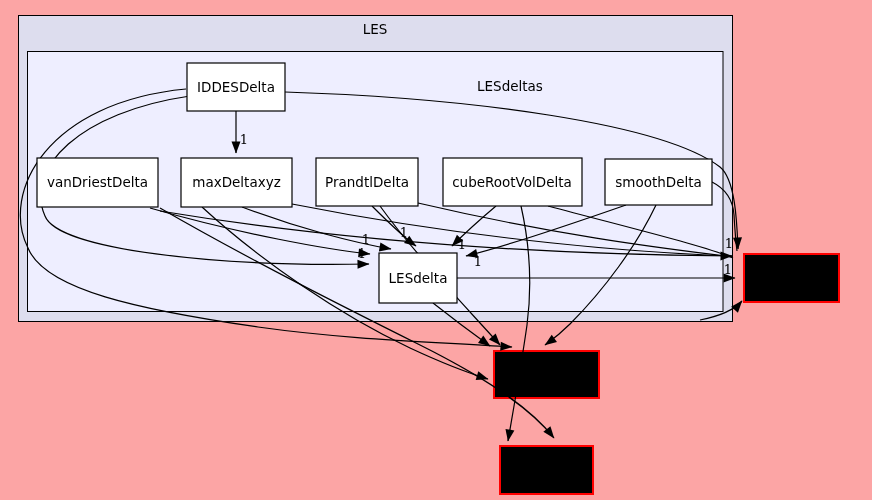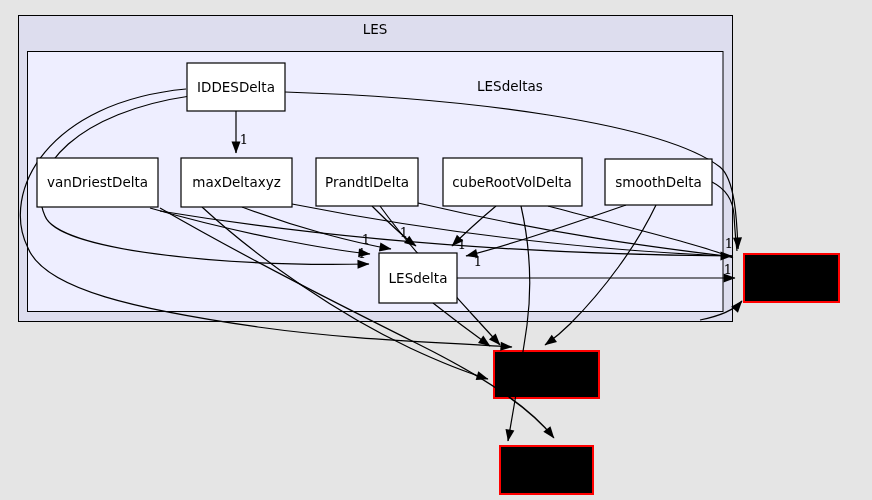--- a/index.html
+++ b/index.html
@@ -4,21 +4,21 @@
 <style>
   html, body {
     margin: 0;
     padding: 0;
     background: #000000;
   }
   .stage {
     position: relative;
     width: 872px;
     height: 500px;
-    background: #e5e5e5;
+    background: #fca5a5;
     font-family: "DejaVu Sans", "Liberation Sans", sans-serif;
   }
   svg { display: block; }
   .cluster-outer { fill: #ddddee; stroke: #000000; stroke-width: 1; }
   .cluster-inner { fill: #eeeeff; stroke: #000000; stroke-width: 1; }
   .cluster-label {
     fill: #000000;
     font-size: 13.5px;
     font-family: "DejaVu Sans", "Liberation Sans", sans-serif;
     text-anchor: middle;

